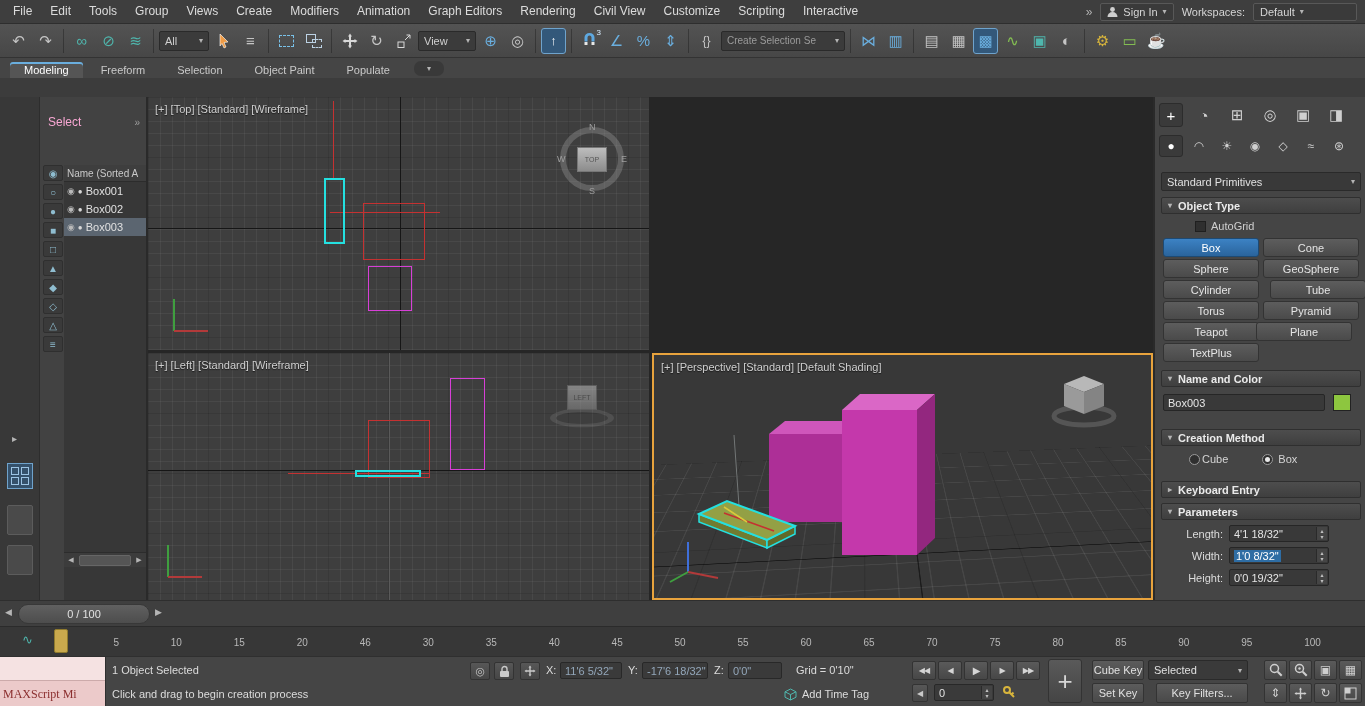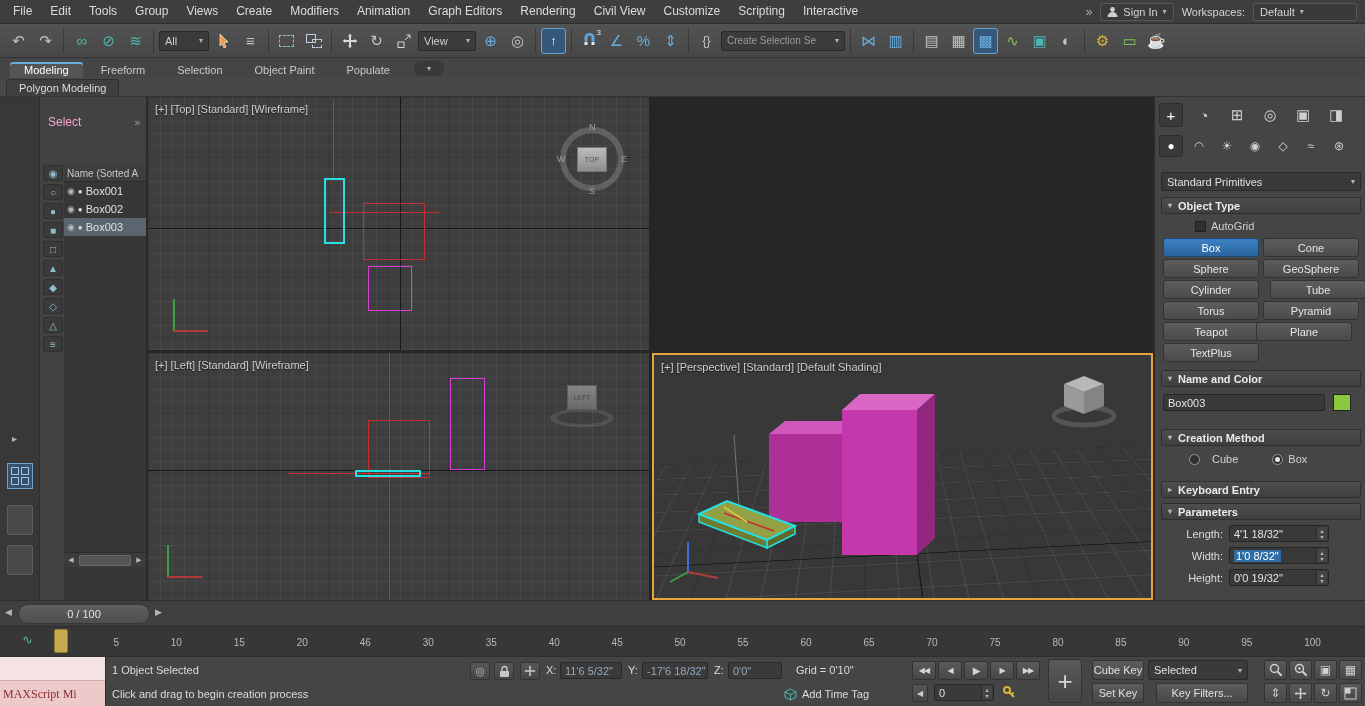--- a/index.html
+++ b/index.html
@@ -243,23 +243,20 @@
   <div id="ribbon-tabs">
     <span class="rtab active">Modeling</span>
     <span class="rtab">Freeform</span>
     <span class="rtab">Selection</span>
     <span class="rtab">Object Paint</span>
     <span class="rtab">Populate</span>
     <span class="rcfg">
         <span class="dd">▾</span>
       </span>
   </div>
-  <div id="ribbon-sub">
-    <span class="rsubtab">Polygon Modeling</span>
-  </div>
 
   <div id="left-strip">
     <span class="lt-btn" style="left:12px;top:336px;font-size:10px">▸</span>
     <div class="lt-btn" style="left:7px;top:366px">
       <span class="layout-grid">
           <i></i>
           <i></i>
           <i></i>
           <i></i>
         </span>
@@ -436,21 +433,21 @@
     <div class="pfield" style="left:8px;top:297px;width:162px;padding-right:4px">
       <span>Box003</span>
     </div>
     <div class="abs" style="left:178px;top:297px;width:18px;height:17px;background:#8dc63f;border:1px solid #222"></div>
 
     <div class="rollout" style="top:332px">
       <span class="roll-arrow">▾</span>
       <span>Creation Method</span>
     </div>
     <div class="abs" style="left:34px;top:356px;display:flex;gap:34px;align-items:center">
-      <span style="display:flex;gap:12px;align-items:center">
+      <span style="display:flex;gap:2px;align-items:center">
         <span class="radio"></span>
         <span>Cube</span>
       </span>
       <span style="display:flex;gap:5px;align-items:center">
         <span class="radio">
             <span class="rdot"></span>
           </span>
         <span>Box</span>
       </span>
     </div>

